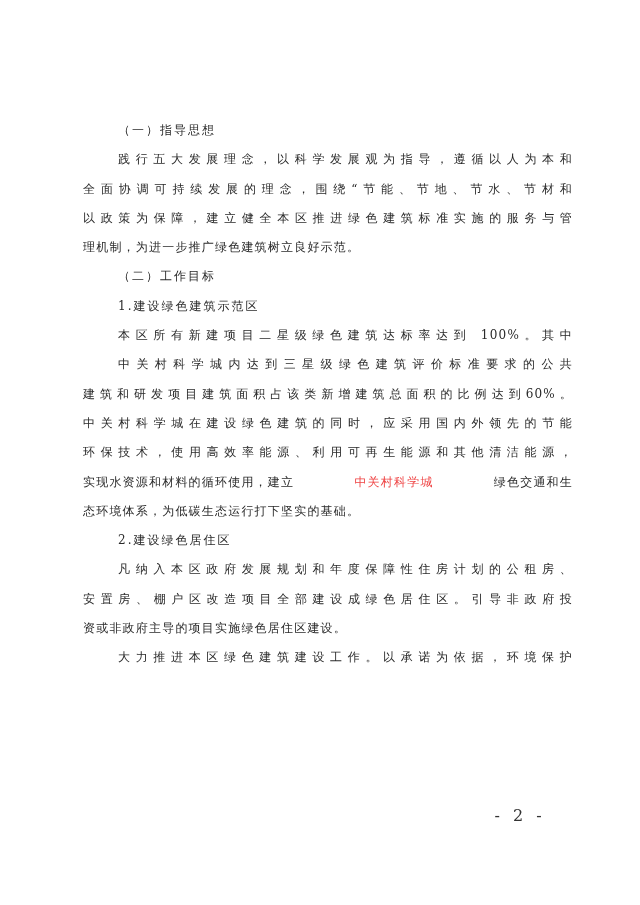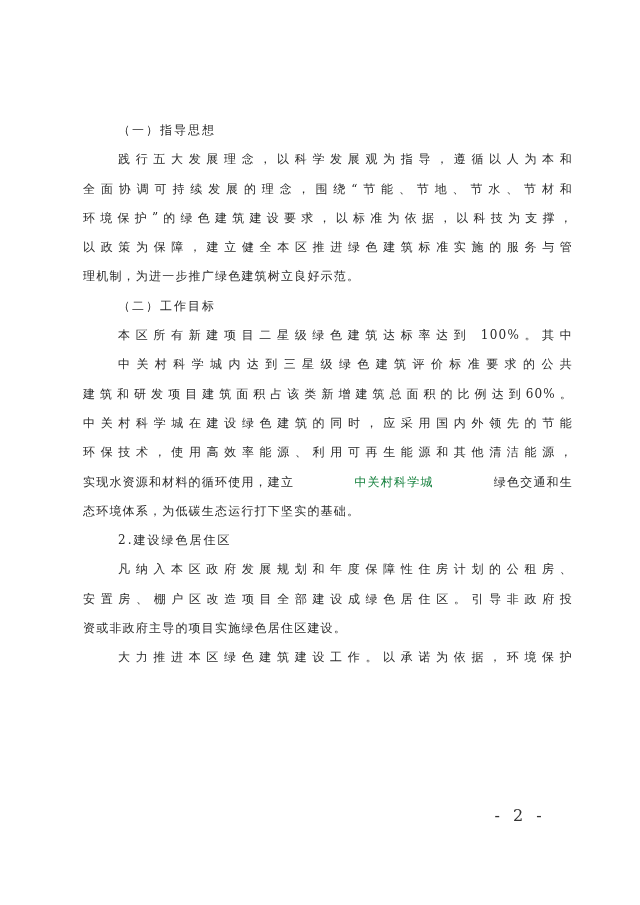--- a/index.html
+++ b/index.html
@@ -21,42 +21,42 @@
     line-height: 29.3px;
     font-size: 12px;
     white-space: nowrap;
     letter-spacing: 1.2px;
     text-align: justify;
     text-align-last: justify;
   }
   .line.last { text-align-last: left; }
   .indent { padding-left: 35px; }
   .heading { padding-left: 35px; text-align-last: left; letter-spacing: 2px; }
-  .hl { color: #15803d; }
+  .hl { color: #ef4444; }
   .page-num {
     position: absolute;
     left: 490px; top: 806px;
     width: 60px; text-align: center;
     font-size: 16px; letter-spacing: 4px;
     color: #333;
   }
 </style>
 </head>
 <body>
 
 <div class="page">
 
   <div class="line heading">（一）指导思想</div>
   <div class="line indent">践行五大发展理念，以科学发展观为指导，遵循以人为本和</div>
   <div class="line">全面协调可持续发展的理念，围绕“节能、节地、节水、节材和</div>
-  <div class="line">环境保护”的绿色建筑建设要求，以标准为依据，以科技为支撑，</div>
   <div class="line">以政策为保障，建立健全本区推进绿色建筑标准实施的服务与管</div>
   <div class="line last">理机制，为进一步推广绿色建筑树立良好示范。</div>
 
   <div class="line heading">（二）工作目标</div>
+  <div class="line heading">1.建设绿色建筑示范区</div>
   <div class="line indent">本区所有新建项目二星级绿色建筑达标率达到 100%。其中</div>
   <div class="line indent">中关村科学城内达到三星级绿色建筑评价标准要求的公共</div>
   <div class="line">建筑和研发项目建筑面积占该类新增建筑总面积的比例达到60%。</div>
   <div class="line">中关村科学城在建设绿色建筑的同时，应采用国内外领先的节能</div>
   <div class="line">环保技术，使用高效率能源、利用可再生能源和其他清洁能源，</div>
   <div class="line" style="text-align-last:justify; display:flex; justify-content:flex-end;">
     <span style="flex:1; display:flex; justify-content:space-between;">
       <span>实现水资源和材料的循环使用，建立</span>
         <span class="hl">中关村科学城</span>
         <span>绿色交通和生</span>

